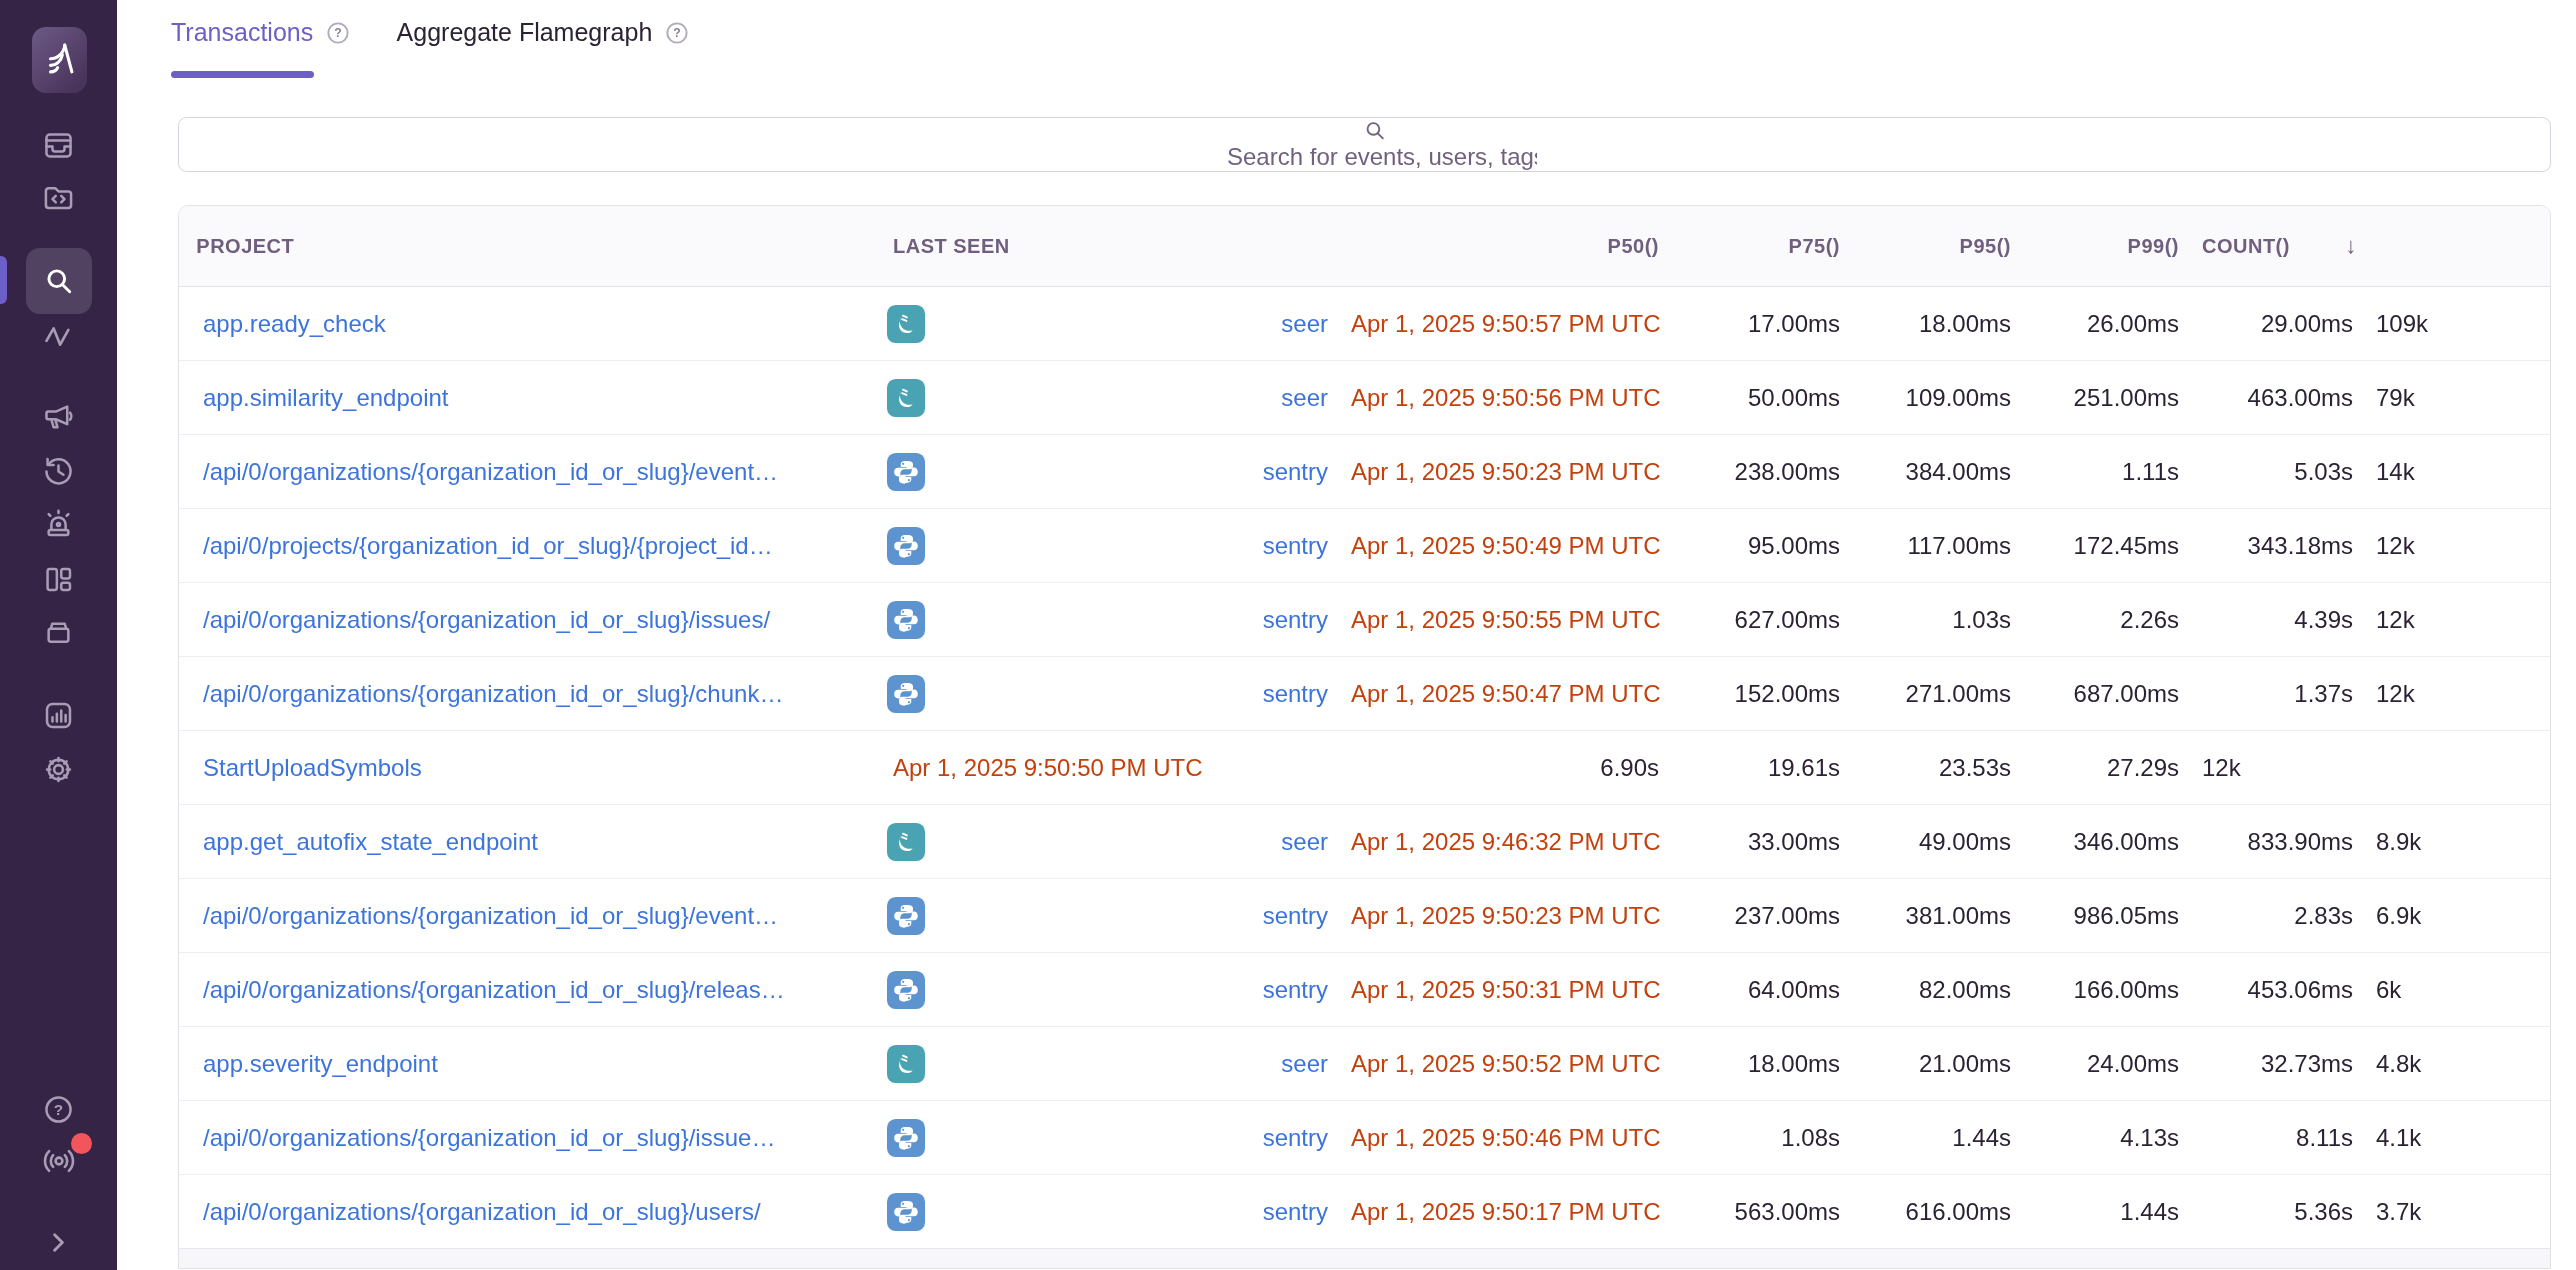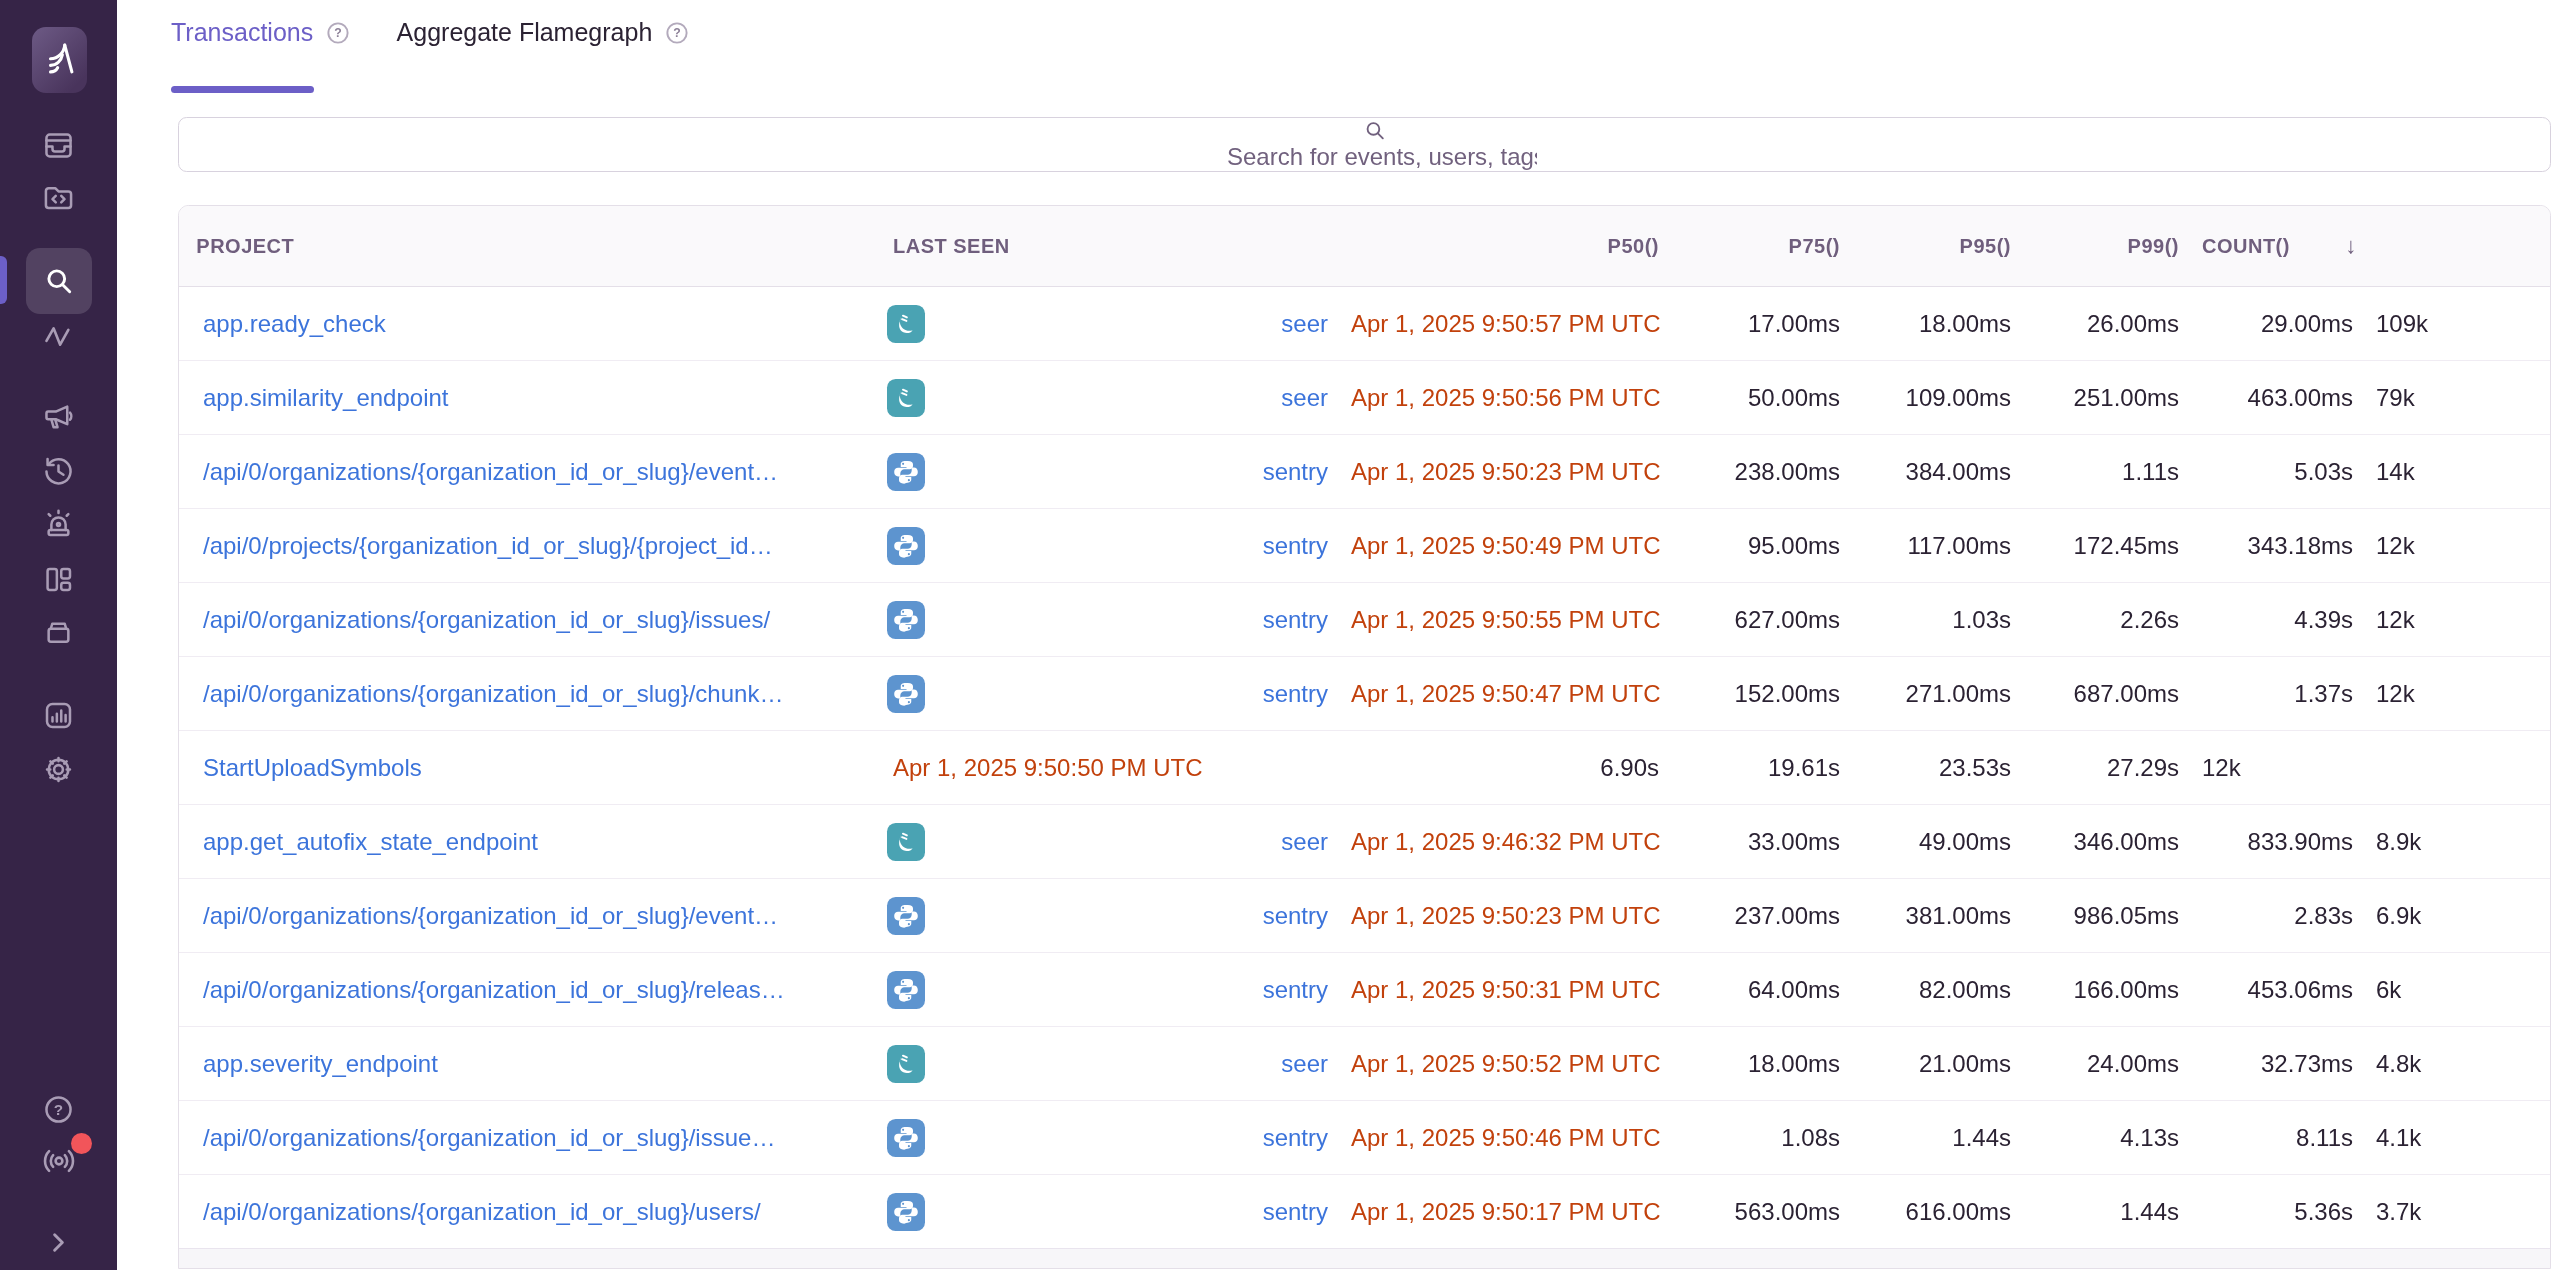--- a/index.html
+++ b/index.html
@@ -21,21 +21,21 @@
   .active-bar { position:absolute; left:-5.2px; top:256px; width:12px; height:48px;
     border-radius:6px; background:#6c5fc7; }
   .badge-dot { position:absolute; left:71px; top:1133px; width:21px; height:21px;
     border-radius:50%; background:#f2555a; }
 
   
   .main { position:absolute; left:117px; top:0; width:2459px; height:1271px; }
 
   .tabs { position:absolute; left:54px; top:17.3px; display:flex; gap:45px; }
   .tab { display:flex; align-items:flex-start; gap:10.4px; cursor:pointer; position:relative;
-    padding-bottom:46px; }
+    padding-bottom:31px; }
   .tab-label { font-size:25px; color:#2b2233; line-height:1.2; }
   .tab.active .tab-label { color:#6c5fc7; }
   .tab.active::after { content:""; position:absolute; left:0; bottom:0;
     width:calc(100% - 38px); height:7px; border-radius:3.5px; background:#6c5fc7; }
   .help-circle { margin-top:1.7px; }
 
   .searchbar { position:absolute; left:61px; top:117px; width:2373px; height:55px;
     border:1.7px solid #d8d2de; border-radius:8.6px; background:#fff;
     display:flex; align-items:center; padding-left:21px;flex-direction:column; }
   .searchbar input { border:none; outline:none; flex:1; height:100%;

